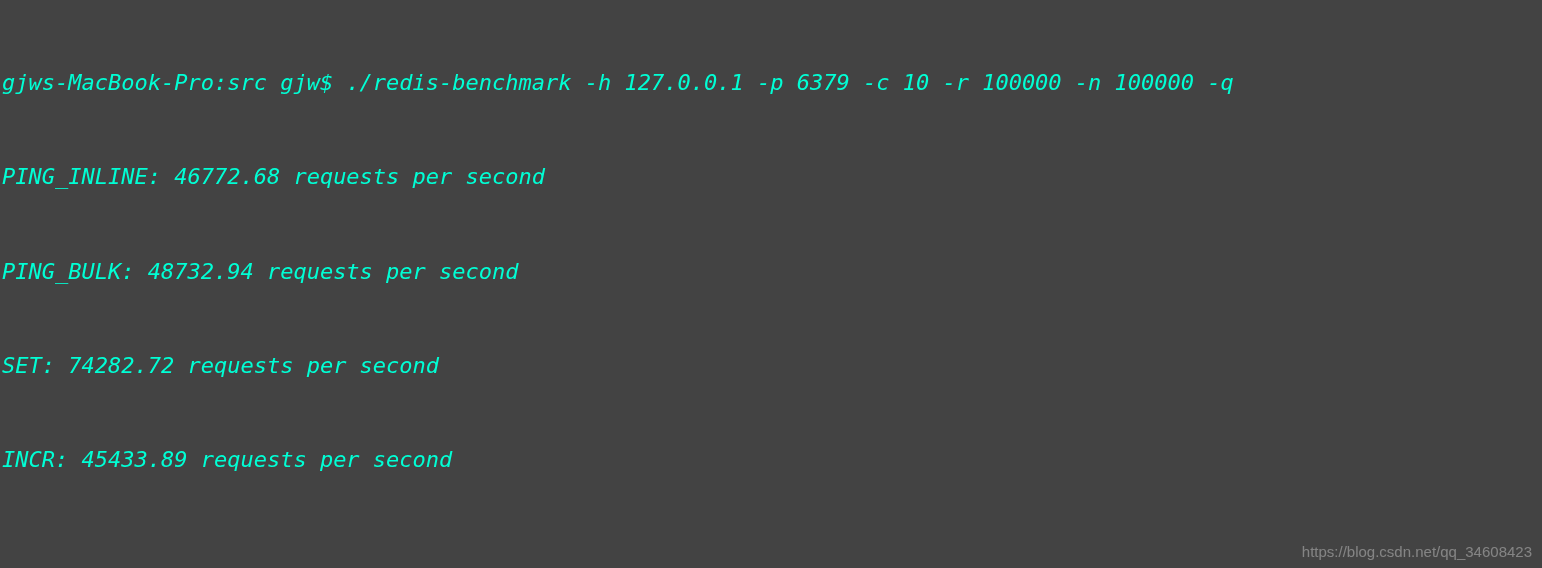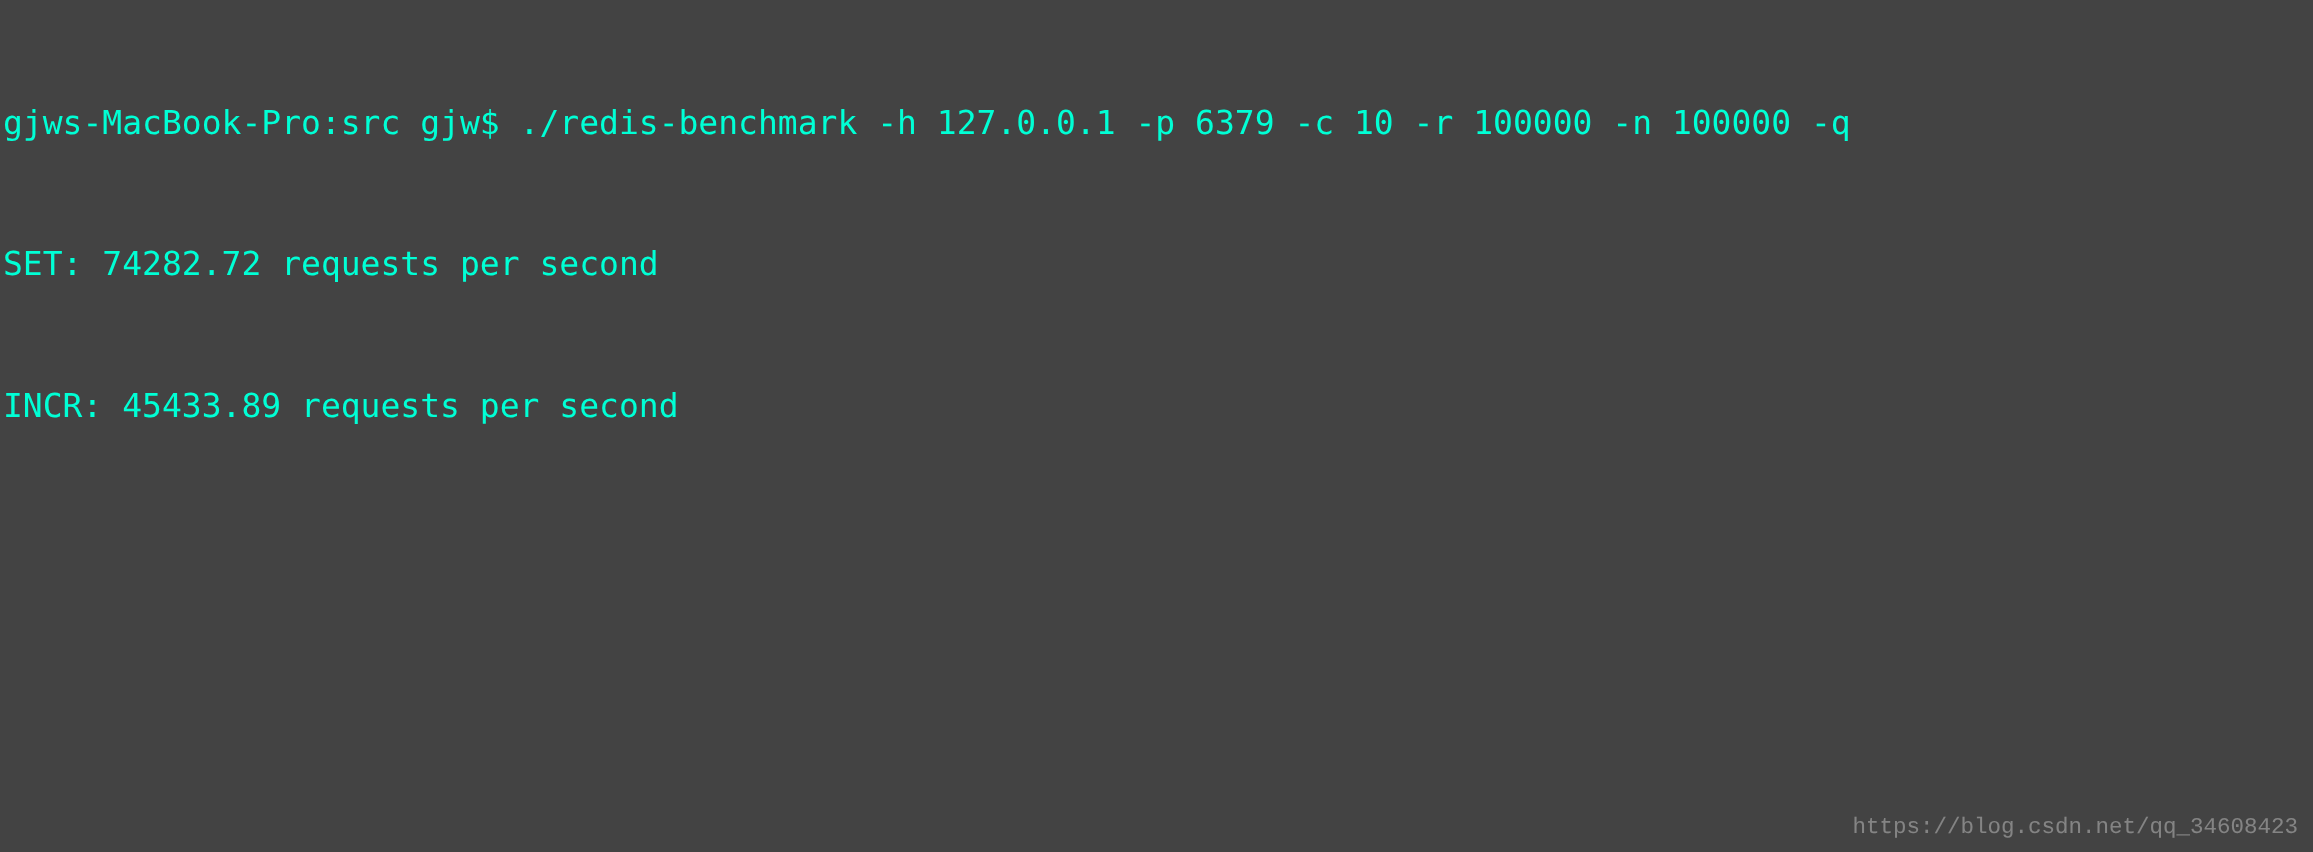--- a/index.html
+++ b/index.html
@@ -14,35 +14,38 @@
       height: 568px;
       overflow: hidden;
       position: relative;
     }
     .terminal {
       padding: 4px 2px;
       white-space: pre;
     }
     .line {
       display: block;
+      font-style: italic;
     }
     .watermark {
       position: absolute;
       bottom: 6px;
       right: 10px;
       color: rgba(255,255,255,0.35);
       font-size: 15px;
-      font-family: Liberation Mono, monospace;
+      font-family: Liberation Sans, sans-serif;
     }
   </style>
 </head>
 <body>
 
 <div class="terminal">
   <span class="line"><span>gjws-MacBook-Pro:src gjw$ </span><span>./redis-benchmark -h 127.0.0.1 -p 6379 -c 10 -r 100000 -n 100000 -q</span></span>
+  <span class="line">PING_INLINE: 46772.68 requests per second</span>
+  <span class="line">PING_BULK: 48732.94 requests per second</span>
   <span class="line">SET: 74282.72 requests per second</span>
   <span class="line">INCR: 45433.89 requests per second</span>
   
   
   
   
   
   
   
   

